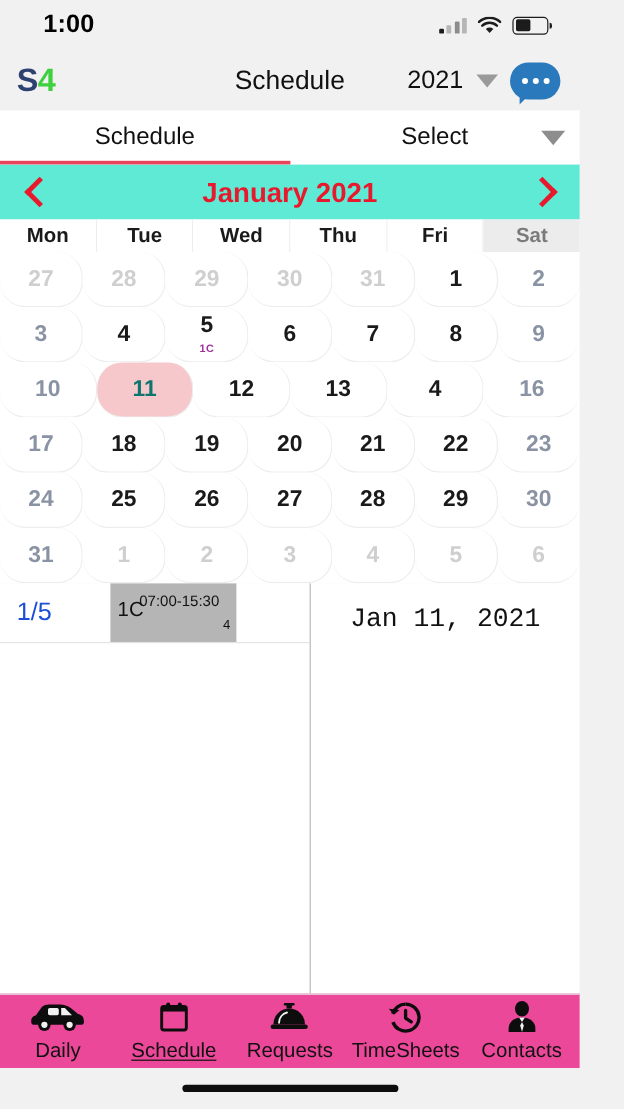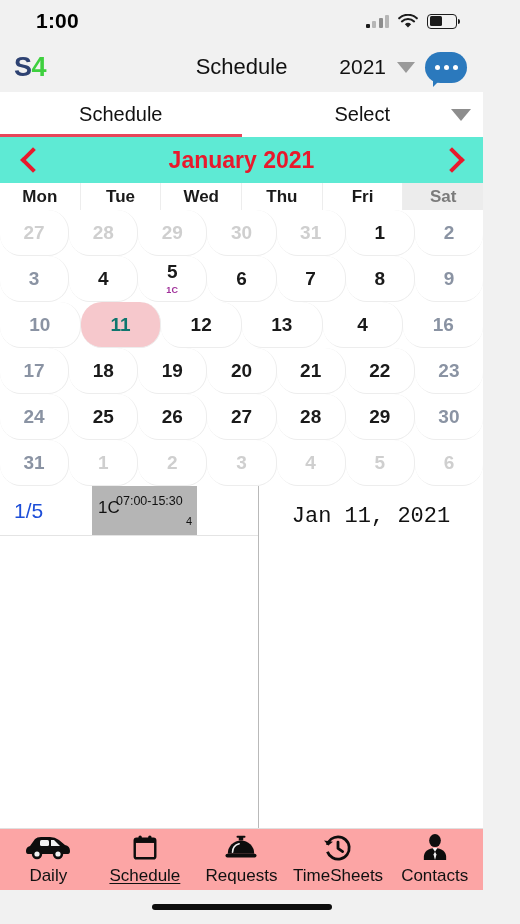--- a/index.html
+++ b/index.html
@@ -193,21 +193,21 @@
   .pane-right { flex: 1 1 auto; }
   .pane-date {
     text-align: center; font-size: 22px; color: #111;
     padding-top: 18px;
     font-family: Liberation Mono, monospace;
   }
 
   
   .tabbar {
     height: 62px; flex: 0 0 62px;
-    display: flex; background: #fca5a5;
+    display: flex; background: #ec4899;
     border-top: 1px solid #e0e0e0;
   }
   .tab {
     flex: 1; display: flex; flex-direction: column;
     align-items: center; justify-content: center; gap: 3px;
   }
   .tab-ico { height: 30px; display: flex; align-items: center; justify-content: center; }
   .tab-lbl { font-size: 17px; color: #111; }
   .tab.active .tab-lbl { text-decoration: underline; text-underline-offset: 2px; }
 

